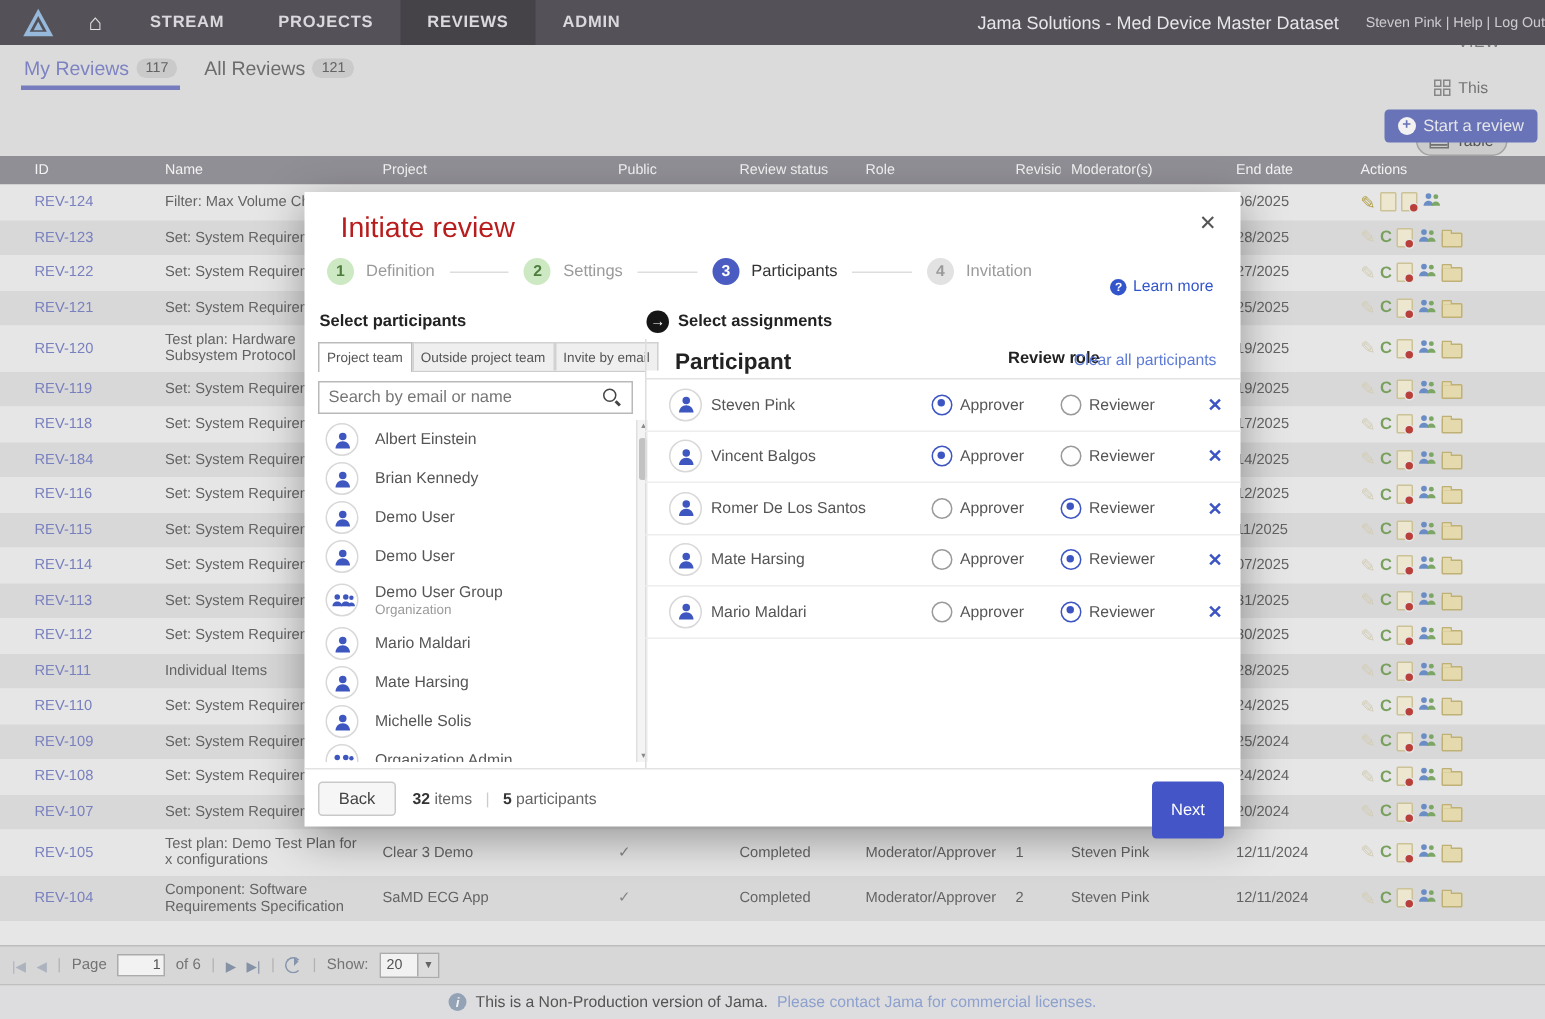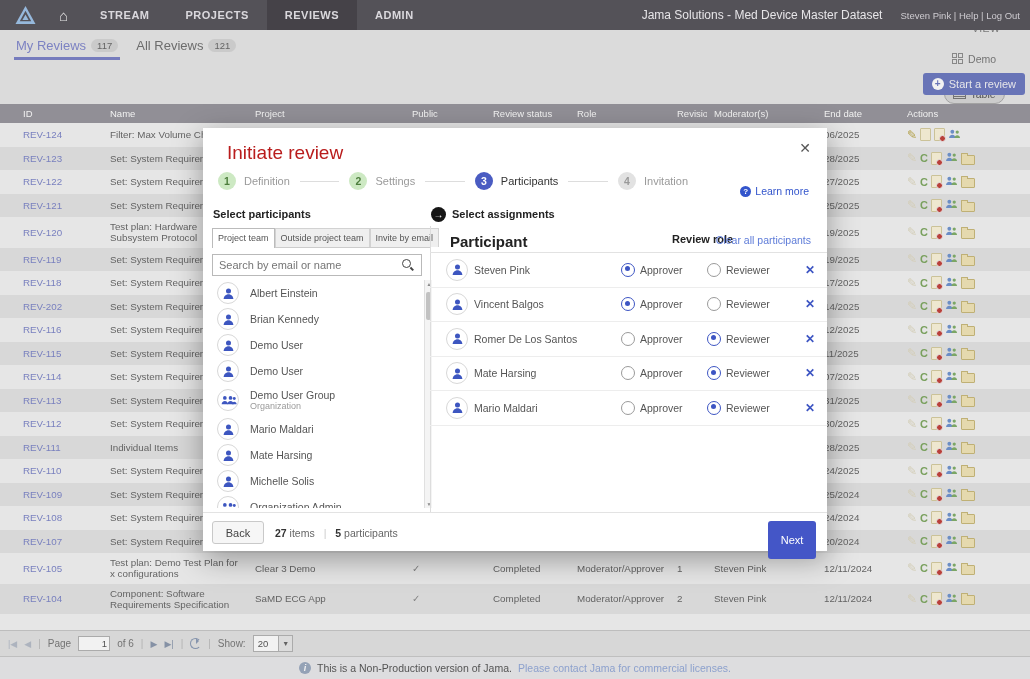--- a/index.html
+++ b/index.html
@@ -7,21 +7,21 @@
        font-family:"Liberation Sans",sans-serif;color:#555;}
   
   .topnav{position:absolute;left:0;top:0;width:1030px;height:30px;background:#56535a;
           display:flex;align-items:center;z-index:1;}
   .logo{margin:0 14px 0 14px;display:flex;align-items:center;}
   .homeic{color:#efefef;font-size:15px;margin:0 14px 0 8px;cursor:pointer;}
   .navitems{display:flex;height:30px;}
   .navitem{color:#e6e4e9;font-size:11px;font-weight:bold;letter-spacing:.5px;
            padding:0 18px;display:flex;align-items:center;cursor:pointer;}
   .navitem.active{background:#454249;}
-  .nav-right{margin-left:auto;display:flex;align-items:center;gap:18px;padding-right:10px;}
+  .nav-right{margin-left:auto;display:flex;align-items:center;gap:18px;}
   .ctx{color:#f3f2f5;font-size:12px;}
   .userlinks{color:#d8d6db;font-size:9.5px;}
   .userlinks a{color:#d8d6db;text-decoration:none;cursor:pointer;}
   
   .tabbar{position:absolute;left:0;top:30px;width:1030px;height:30px;display:flex;align-items:center;}
   .tab{position:relative;height:30px;display:flex;align-items:center;gap:5px;margin-left:14px;
        font-size:13px;color:#6f6f6f;cursor:pointer;padding:0 2px;}
   .tab.active{color:#8187cc;}
   .tab.active::after{content:"";position:absolute;left:0;right:0;bottom:0;height:3px;background:#7a81c6;}
   .badge{background:#d4d4d4;color:#666;font-size:9.5px;border-radius:8px;padding:1px 6px;}
@@ -206,21 +206,21 @@
         <span style="font-size:7px;color:#666;">▼</span>
       </span>
       <span class="viewlbl">VIEW</span>
       <span class="viewopt">
         <span class="gridic">
             <span></span>
             <span></span>
             <span></span>
             <span></span>
           </span>
-        <span>Demo</span>
+        <span>This</span>
       </span>
       <span class="viewopt sel">
         <span class="tblic"></span>
         <span>Table</span>
       </span>
     </div>
   </div>
 
   <button class="start">
     <span class="plus">+</span>
@@ -419,21 +419,21 @@
                 <path d="M1 10c0-2 1.6-3.6 3.6-3.6S8.2 8 8.2 10z" fill="#6e93cf"></path>
                 <circle cx="10" cy="3.4" r="1.8" fill="#7fae68"></circle>
                 <path d="M6.9 10c0-1.7 1.4-3.1 3.1-3.1 1.7 0 3.1 1.4 3.1 3.1z" fill="#7fae68"></path>
               </svg></span>
             <span class="ic ic-folder"></span>
           </div>
   </div>
         <div class="grow row">
     <div class="c"></div>
     <div class="c idc">
-            <a>REV-202</a>
+            <a>REV-184</a>
           </div>
     <div class="c">Set: System Requirements</div>
     <div class="c"></div>
     <div class="c chk"></div>
     <div class="c"></div>
     <div class="c"></div>
     <div class="c"></div>
     <div class="c"></div>
     <div class="c">14/2025</div>
     <div class="c acts">
@@ -1065,21 +1065,21 @@
        <span class="radio sel"></span>
        <span>Reviewer</span>
      </span>
      <span class="remx">✕</span>
    </div>
       </div>
 
     <div class="m-div"></div>
     <button class="m-back">Back</button>
     <span class="m-counts">
-      <b>27</b>
+      <b>32</b>
       <span>items</span>
       <span class="sep">|</span>
       <b>5</b>
       <span>participants</span>
     </span>
     <button class="m-next">Next</button>
   </div>
 
 </div>
 

